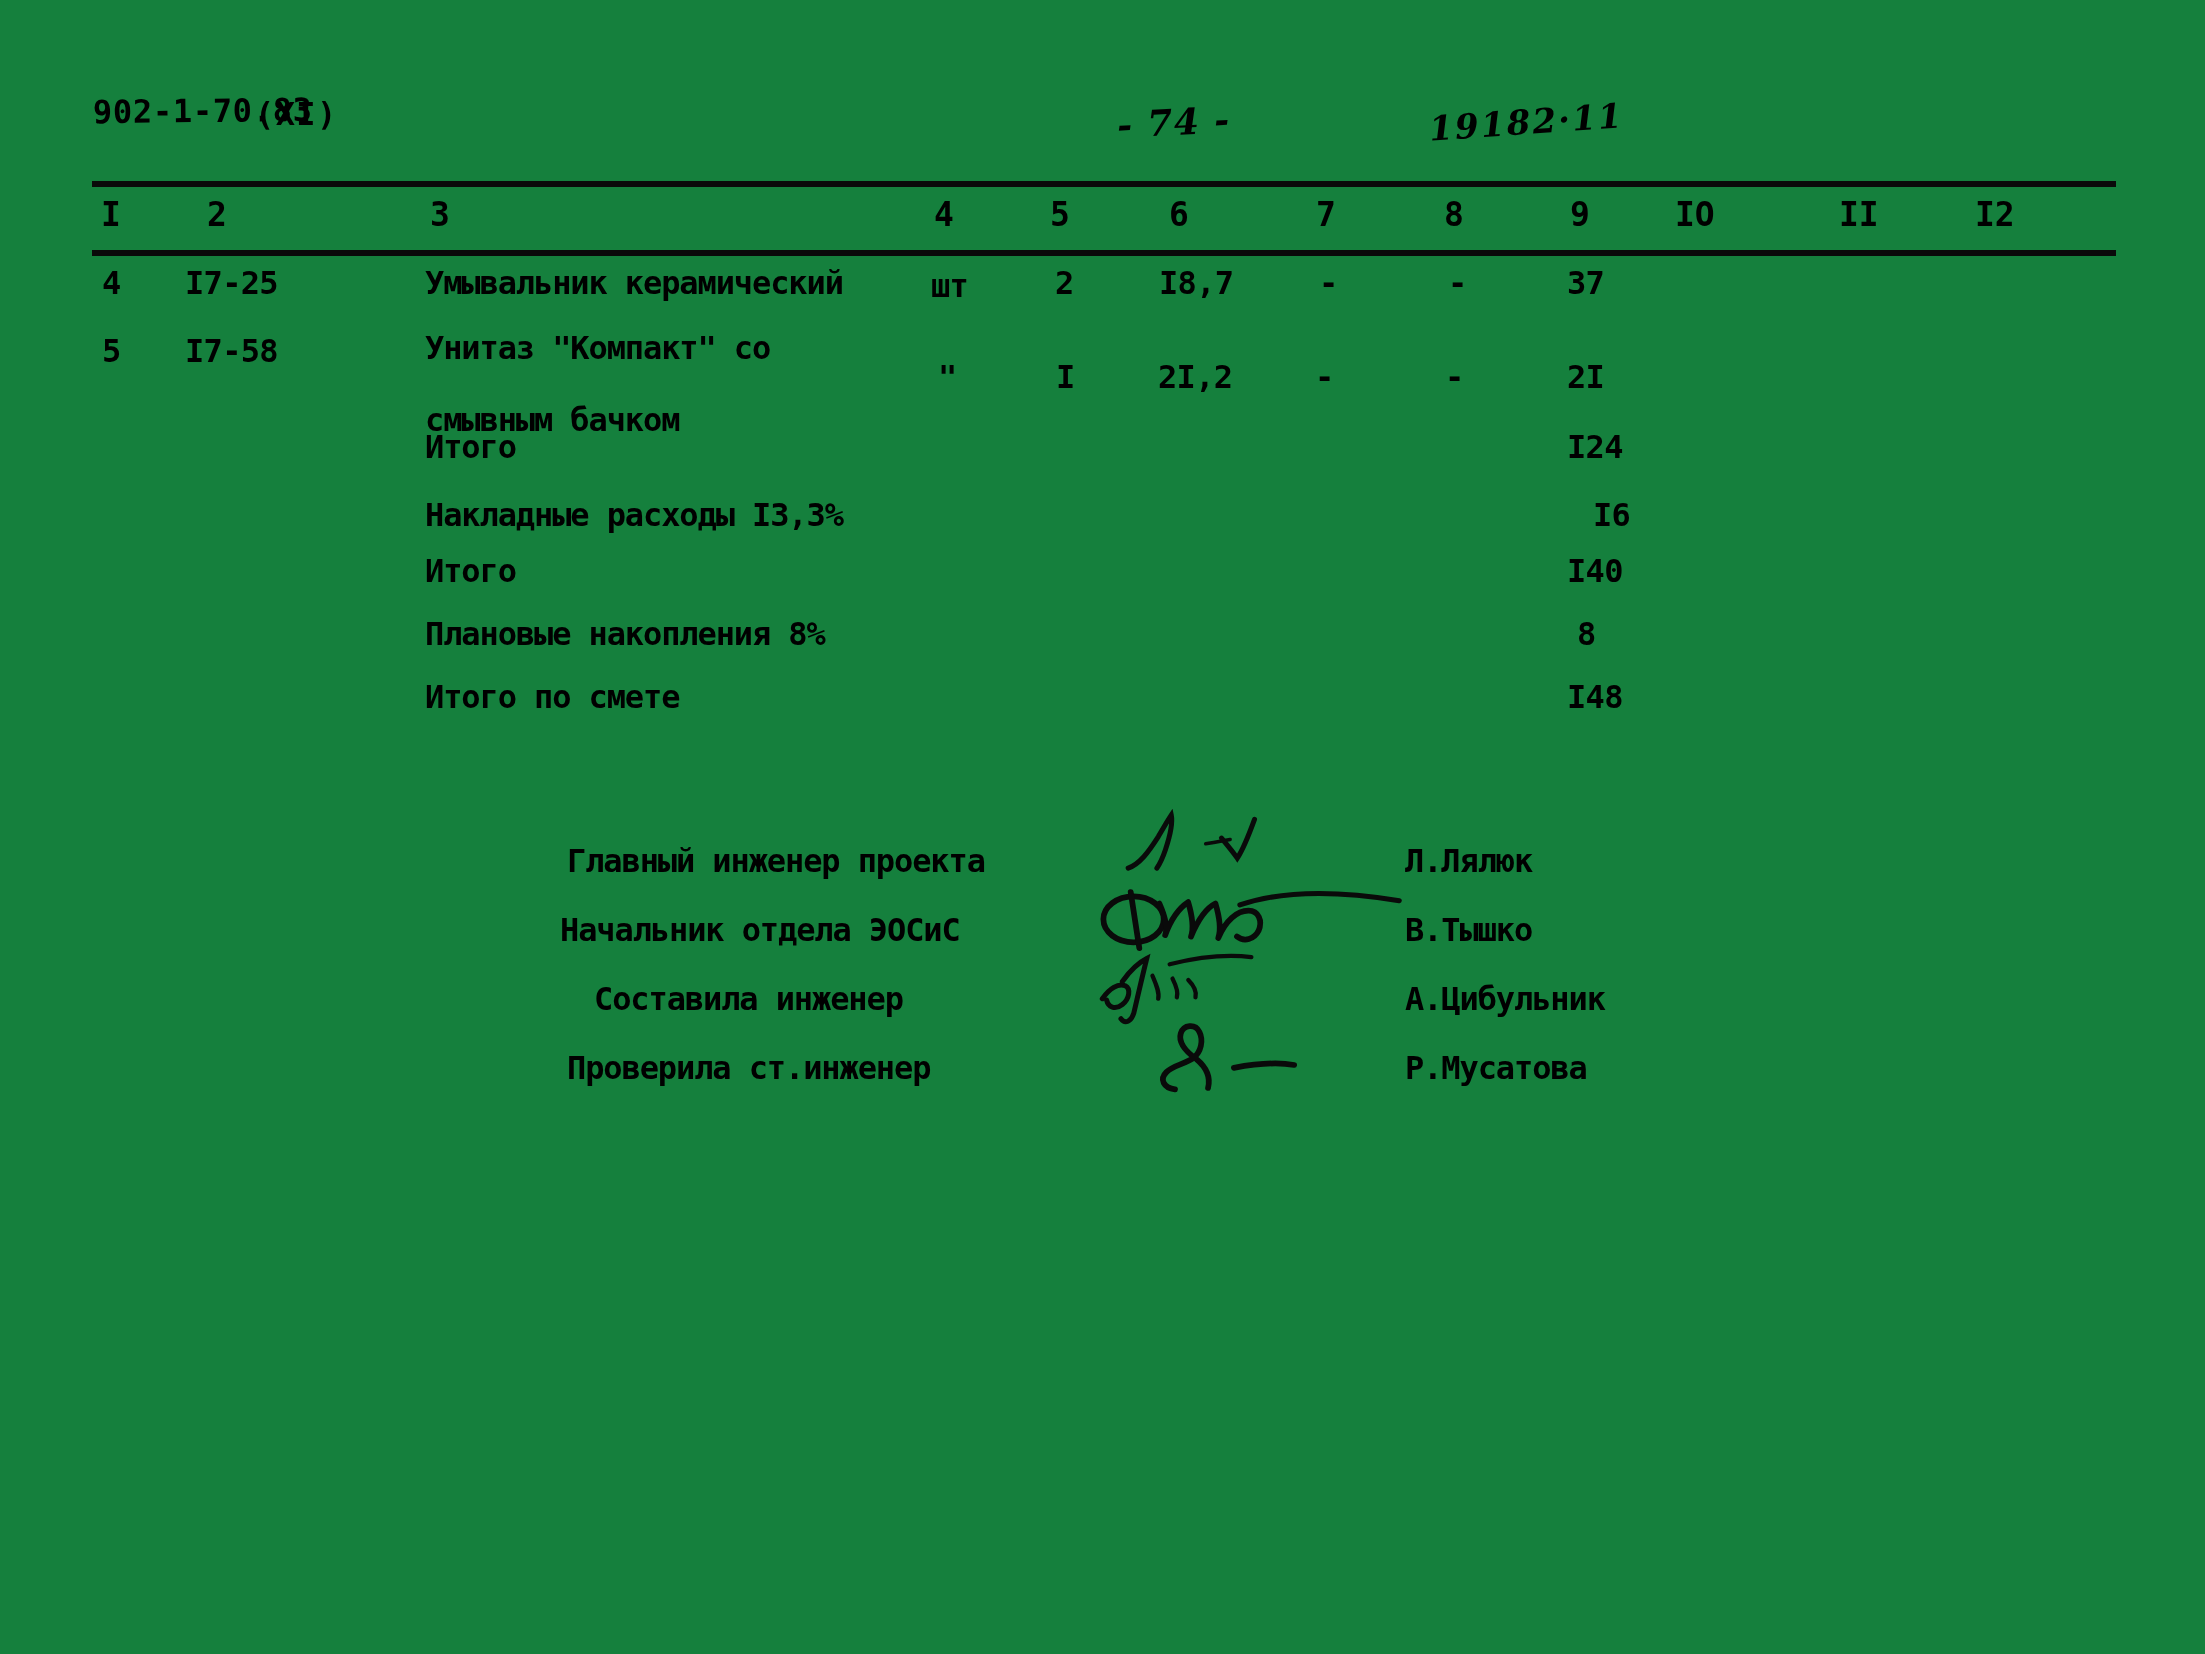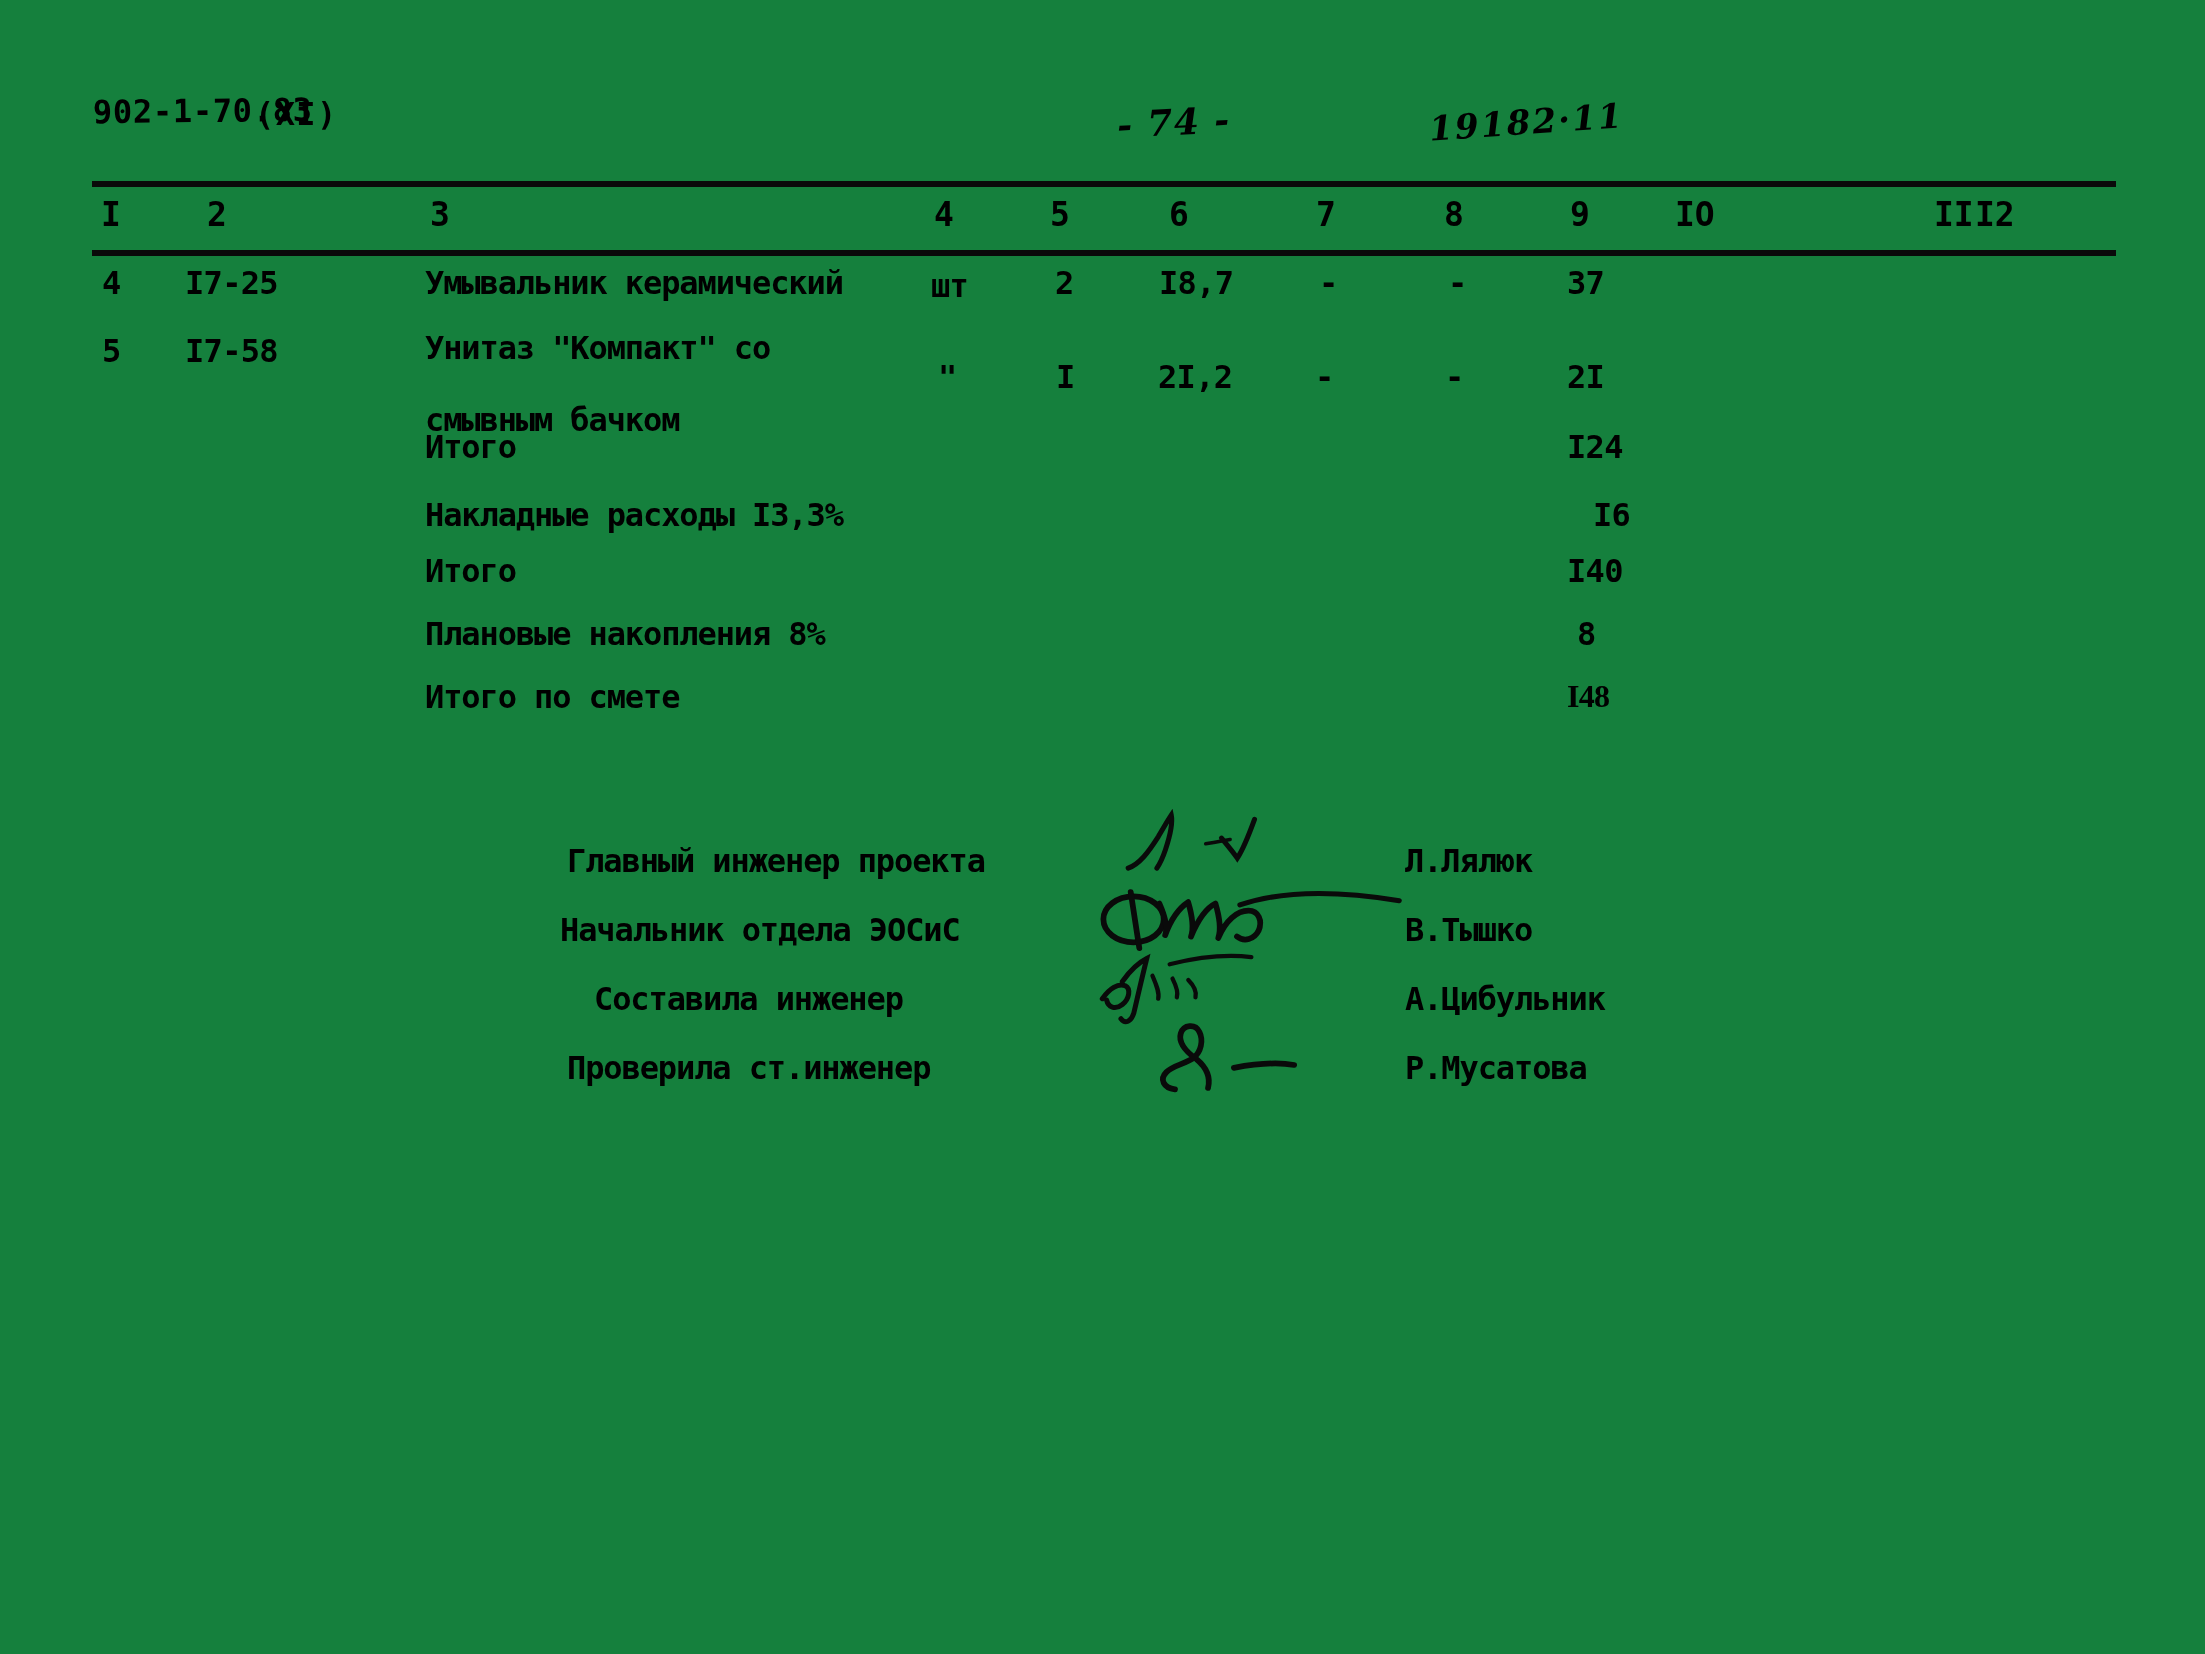--- a/index.html
+++ b/index.html
@@ -132,21 +132,21 @@
   <div class="abs colhdr" style="left:101px;">I</div>
   <div class="abs colhdr" style="left:207px;">2</div>
   <div class="abs colhdr" style="left:430px;">3</div>
   <div class="abs colhdr" style="left:934px;">4</div>
   <div class="abs colhdr" style="left:1050px;">5</div>
   <div class="abs colhdr" style="left:1169px;">6</div>
   <div class="abs colhdr" style="left:1316px;">7</div>
   <div class="abs colhdr" style="left:1444px;">8</div>
   <div class="abs colhdr" style="left:1570px;">9</div>
   <div class="abs colhdr" style="left:1654px;margin-left:21px;">IO</div>
-  <div class="abs colhdr" style="left:1934px;">II</div>
+  <div class="abs colhdr" style="left:1839px;">II</div>
   <div class="abs colhdr" style="left:1975px;">I2</div>
 
   <div>
     <div class="abs cell" style="left:102px; top:264px;">4</div>
     <div class="abs cell" style="left:185px; top:264px;text-align:center;">I7-25</div>
     <div class="abs cell desc" style="left:425px; top:264px;">Умывальник керамический</div>
     <div class="abs cell" style="left:931px; top:267px;">шт</div>
     <div class="abs cell" style="left:1055px; top:264px;">2</div>
     <div class="abs cell" style="left:1159px; top:264px;">I8,7</div>
     <div class="abs cell" style="left:1319px; top:264px;">-</div>
@@ -182,21 +182,21 @@
     <div class="abs sum-val" style="left:1567px; top:552px;">I40</div>
   </div>
 
   <div>
     <div class="abs sum-label" style="left:425px; top:615px;">Плановые накопления 8%</div>
     <div class="abs sum-val" style="left:1577px; top:615px;">8</div>
   </div>
 
   <div>
     <div class="abs sum-label" style="left:425px; top:678px;">Итого по смете</div>
-    <div class="abs sum-val" style="left:1567px; top:678px;font-family:Liberation Serif, serif;">I48</div>
+    <div class="abs sum-val" style="left:1567px; top:678px;">I48</div>
   </div>
 
   <div>
 
     <div class="abs sig-role" style="left:567px; top:842px;">Главный инженер проекта</div>
     <div class="sig-mark" style="left:1121px; top:812px;">
       <svg width="201" height="65" viewBox="0 0 280 90">
         <path d="M10,78 C26,72 38,56 52,34 C60,20 66,10 70,4 C72,14 68,34 62,52
                  C58,64 54,72 50,78" fill="none" stroke="#0a0a0a" stroke-width="7" stroke-linecap="round"></path>
         <path d="M118,44 C130,42 142,40 152,38" fill="none" stroke="#0a0a0a" stroke-width="5" stroke-linecap="round"></path>

